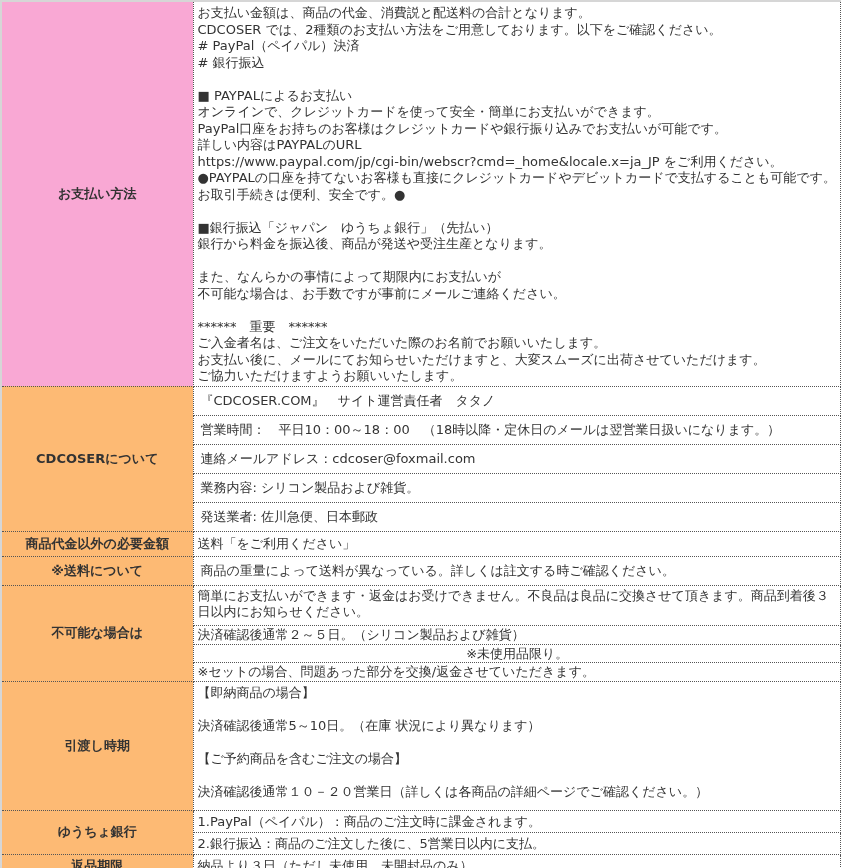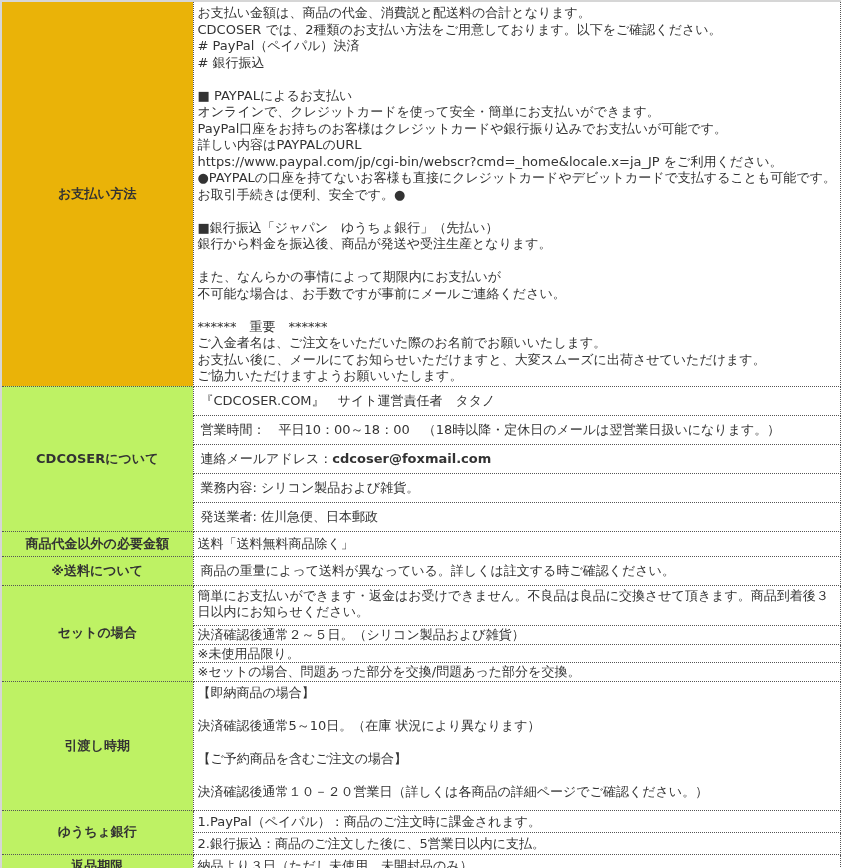--- a/index.html
+++ b/index.html
@@ -9,39 +9,39 @@
     display:flex; flex-direction:column; background:#fff;
   }
   table.info {
     border-collapse:collapse; width:841px; table-layout:fixed;
     border-top:2px solid #d6d6d6; border-left:2px solid #d6d6d6;
     border-right:1px dotted #555; border-bottom:1px dotted #555;
   }
   col.c1 { width:192px; }
   th, td { border:1px dotted #555; }
   th {
-    background:#bef264; font-weight:bold; font-size:13px; color:#333;
+    background:#fdba74; font-weight:bold; font-size:13px; color:#333;
     text-align:center; vertical-align:middle; padding:2px;
   }
-  th.white { background:#eab308; }
+  th.white { background:#f9a8d4; }
   td {
     font-size:13px; color:#333; vertical-align:middle;
     padding:1px 3px 1px 4px; line-height:16px;
     overflow:hidden;
   }
   td.pre { white-space:pre-wrap; line-height:16.5px; padding-top:3px; vertical-align:top; }
   td.h26 { height:26px;padding-left:7px; }
   td.h22 { height:22px; }
   td.h36 { height:36px; vertical-align:top; padding-top:2px; }
-  td.h15 { height:15px; line-height:13px; }
+  td.h15 { height:15px; line-height:13px;text-align:center; }
   td.h19 { height:19px; line-height:15px; }
   td.h21 { height:21px; }
   td.h16 { height:16px; line-height:14px; }
   td.delivery { height:124px; }
-  td b { font-weight:bold; }
+  td b { font-weight:normal; }
   .footer-bar { height:6px; width:841px; background:#000030; margin-top:auto; }
 </style>
 </head>
 <body>
 
 <div class="page">
   <table class="info">
     <colgroup>
         <col class="c1">
         <col>
@@ -86,40 +86,40 @@
       </tr>
       <tr>
         <td class="h26">業務内容: シリコン製品および雑貨。</td>
       </tr>
       <tr>
         <td class="h26">発送業者: 佐川急便、日本郵政</td>
       </tr>
 
       <tr>
         <th>商品代金以外の必要金額</th>
-        <td class="h22">送料「送料無料商品除く」</td>
+        <td class="h22">送料「をご利用ください」</td>
       </tr>
 
       <tr>
         <th>※送料について</th>
         <td class="h26">商品の重量によって送料が異なっている。詳しくは註文する時ご確認ください。</td>
       </tr>
 
       <tr>
-        <th rowspan="4">セットの場合</th>
+        <th rowspan="4">不可能な場合は</th>
         <td class="h36">簡単にお支払いができます・返金はお受けできません。不良品は良品に交換させて頂きます。商品到着後３日以内にお知らせください。</td>
       </tr>
       <tr>
         <td class="h16">決済確認後通常２～５日。（シリコン製品および雑貨）</td>
       </tr>
       <tr>
         <td class="h15">※未使用品限り。</td>
       </tr>
       <tr>
-        <td class="h16">※セットの場合、問題あった部分を交換/問題あった部分を交換。</td>
+        <td class="h16">※セットの場合、問題あった部分を交換/返金させていただきます。</td>
       </tr>
 
       <tr>
         <th>引渡し時期</th>
         <td class="pre delivery">【即納商品の場合】
 
 決済確認後通常5～10日。（在庫 状況により異なります）
 
 【ご予約商品を含むご注文の場合】
 

